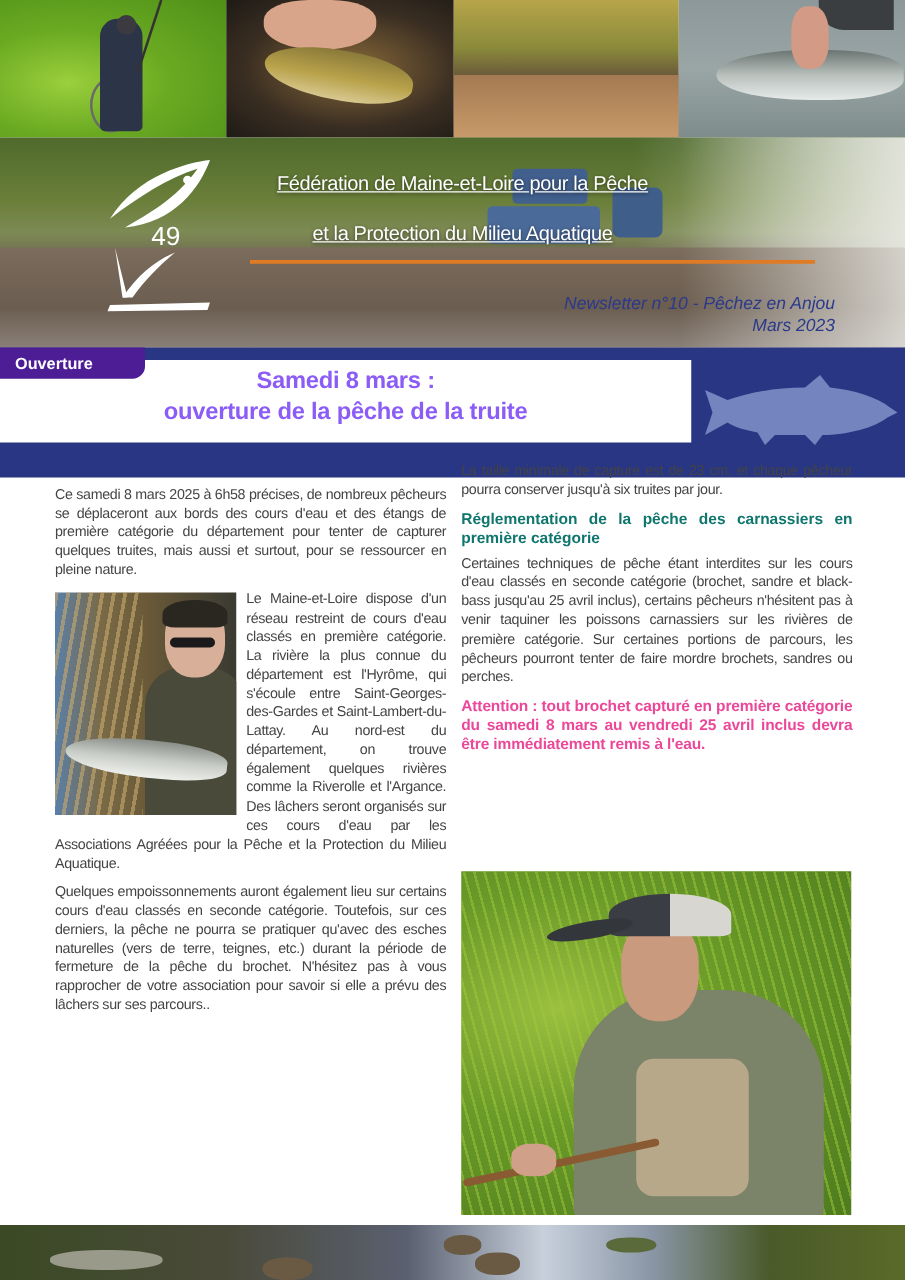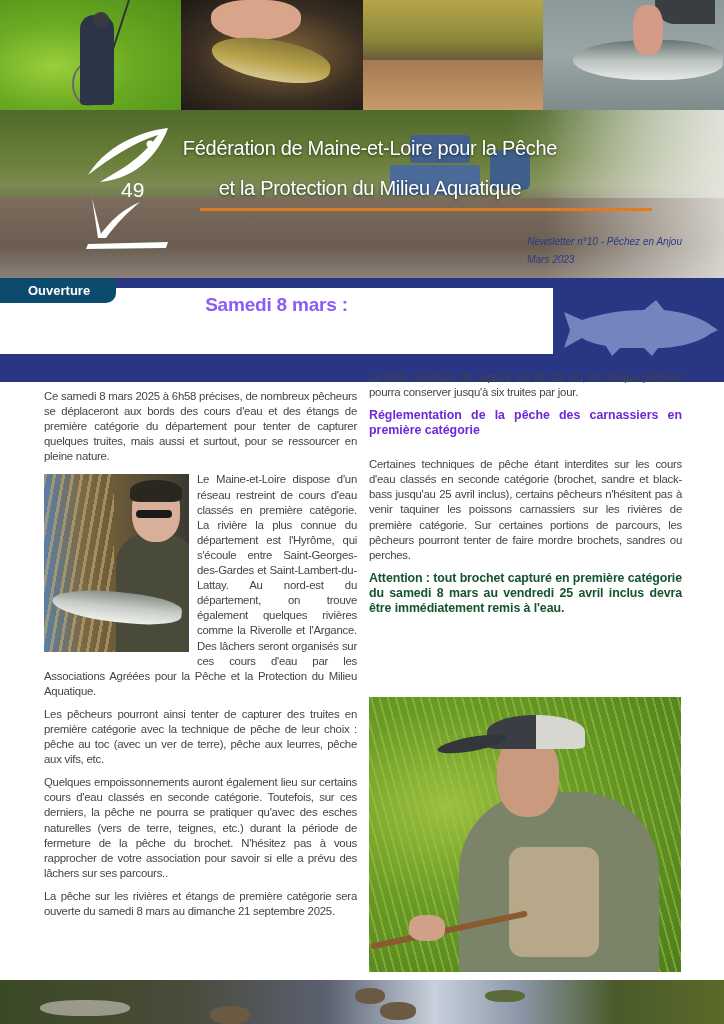--- a/index.html
+++ b/index.html
@@ -36,41 +36,41 @@
     .pond3 { position: absolute; left: 490px; top: 40px; width: 40px; height: 40px; background: #3f5e8a; border-radius: 6px; }
     .bank-fade { position: absolute; right: 0; top: 0; width: 180px; height: 168px; background: linear-gradient(90deg, rgba(255,255,255,0) 0%, rgba(235,235,230,0.8) 100%); }
 
     .logo { position: absolute; left: 40px; top: 10px; width: 140px; height: 150px; }
     .logo-text { position: absolute; left: 44px; top: 108px; color: #f2f2f2; line-height: 1.08; }
     .logo-line1 { font-size: 8.5px; letter-spacing: 0.2px; }
     .logo-line2, .logo-line3 { font-size: 11px; letter-spacing: 0.3px; }
     .logo-num { position: absolute; left: 121px; top: 68px; color: #fff; font-size: 21px; }
 
     .fed-title { position: absolute; left: 160px; top: 18px; width: 420px; text-align: center; color: #ffffff;
-      font-size: 20px; line-height: 40px; text-shadow: 0 1px 3px rgba(0,0,0,0.6); letter-spacing: -0.3px; }
+      font-size: 16px; line-height: 40px; text-shadow: 0 1px 3px rgba(0,0,0,0.6); letter-spacing: -0.3px; text-decoration: underline; }
     .orange-rule { position: absolute; left: 200px; top: 98px; width: 452px; height: 3px; background: #e07b24; }
-    .newsletter { position: absolute; right: 42px; top: 123px; text-align: left; color: #2b3a8a;
-      font-style: italic; font-size: 10px; line-height: 18px; }
+    .newsletter { position: absolute; right: 56px; top: 123px; text-align: right; color: #2b3a8a;
+      font-style: italic; font-size: 14px; line-height: 18px; }
 
     
     .section-band { position: absolute; left: 0; top: 278px; width: 724px; height: 104px; background: #283684; }
     .title-panel { position: absolute; left: 0; top: 288px; width: 553px; height: 66px; background: #ffffff; }
-    .section-tab { position: absolute; left: 0; top: 278px; width: 116px; height: 25px; background: #0c4a6e;
-      border-radius: 0 0 10px 0; color: #ffffff; font-weight: bold; font-size: 13px; line-height: 25px; padding-left: 28px; }
+    .section-tab { position: absolute; left: 0; top: 278px; width: 116px; height: 25px; background: #4c1d95;
+      border-radius: 0 0 10px 0; color: #ffffff; font-weight: bold; font-size: 13px; line-height: 25px; padding-left: 12px; }
     .headline { position: absolute; left: 100px; top: 292px; width: 353px; text-align: center; color: #8b5cf6;
       font-weight: bold; font-size: 19px; line-height: 25px; letter-spacing: -0.2px; }
     .fish-silhouette { position: absolute; left: 560px; top: 298px; width: 160px; height: 60px; }
 
     
     .col { position: absolute; font-size: 11.4px; line-height: 15.1px; color: #444; text-align: justify; letter-spacing: -0.25px; }
     .col-left { left: 44px; top: 389px; width: 313px; }
     .col-right { left: 369px; top: 370px; width: 313px; }
     .para { margin-bottom: 8px; }
-    .subhead { color: #6d28d9; font-weight: bold; font-size: 12.4px; line-height: 15px; margin: 2px 0 19px 0; letter-spacing: 0px; }
-    .attention { color: #14532d; font-weight: bold; font-size: 12.4px; line-height: 15px; margin-bottom: 8px; letter-spacing: -0.1px; }
+    .subhead { color: #0f766e; font-weight: bold; font-size: 12.4px; line-height: 15px; margin: 2px 0 6px 0; letter-spacing: 0px; }
+    .attention { color: #ec4899; font-weight: bold; font-size: 12.4px; line-height: 15px; margin-bottom: 8px; letter-spacing: -0.1px; }
 
     .float-photo { float: left; width: 145px; height: 178px; margin: 2px 8px 2px 0; position: relative; overflow: hidden;
       background: linear-gradient(90deg, #5a7fa8 0%, #7a6a48 25%, #6a5a38 50%, #3a3a32 100%); }
     .fp-reeds { position: absolute; left: 0; top: 0; width: 70px; height: 178px; background: repeating-linear-gradient(100deg, rgba(200,170,110,0.6) 0 3px, rgba(0,0,0,0) 3px 9px); }
     .fp-body { position: absolute; left: 72px; top: 60px; width: 80px; height: 120px; background: #4a4a3a; border-radius: 30px 30px 0 0; }
     .fp-head { position: absolute; left: 88px; top: 10px; width: 48px; height: 58px; background: #d8b09a; border-radius: 40% 40% 45% 45%; }
     .fp-hair { position: absolute; left: 86px; top: 6px; width: 52px; height: 22px; background: #2a2620; border-radius: 50% 50% 20% 20%; }
     .fp-glasses { position: absolute; left: 92px; top: 36px; width: 36px; height: 8px; background: #1a1a1a; border-radius: 4px; }
     .fp-fish { position: absolute; left: 8px; top: 118px; width: 130px; height: 30px; background: linear-gradient(180deg, #8a8e88 0%, #c8ccc6 50%, #eef0ec 100%); border-radius: 50% 40% 40% 50%; transform: rotate(6deg); }
 
@@ -139,39 +139,38 @@
     <div>Newsletter n°10 - Pêchez en Anjou</div>
     <div>Mars 2023</div>
   </div>
 </div>
 
 <div class="section-band"></div>
 <div class="title-panel"></div>
 <div class="section-tab">Ouverture</div>
 <div class="headline">
   <div>Samedi 8 mars :</div>
+  <div>ouverture de la pêche de la truite</div>
 </div>
 <svg class="fish-silhouette" viewBox="0 0 160 60">
   <path d="M4 14 L22 22 C40 16, 60 12, 84 12 L96 2 L104 12 C124 14, 142 20, 152 28 L158 32 L150 36 C140 44, 118 50, 98 50 L92 58 L84 50 L60 50 L52 58 L46 48 C36 46, 28 44, 22 40 L4 50 L10 32 Z" fill="#7384bf"></path>
 </svg>
 
 <div class="col col-left">
   <p class="para">Ce samedi 8 mars 2025 à 6h58 précises, de nombreux pêcheurs se déplaceront aux bords des cours d'eau et des étangs de première catégorie du département pour tenter de capturer quelques truites, mais aussi et surtout, pour se ressourcer en pleine nature.</p>
   <div class="float-photo" title="Pêcheur à lunettes tenant une truite arc-en-ciel">
     <div class="fp-reeds"></div>
     <div class="fp-body"></div>
     <div class="fp-head"></div>
     <div class="fp-hair"></div>
     <div class="fp-glasses"></div>
     <div class="fp-fish"></div>
   </div>
   <p class="para">Le Maine-et-Loire dispose d'un réseau restreint de cours d'eau classés en première catégorie. La rivière la plus connue du département est l'Hyrôme, qui s'écoule entre Saint-Georges-des-Gardes et Saint-Lambert-du-Lattay. Au nord-est du département, on trouve également quelques rivières comme la Riverolle et l'Argance. Des lâchers seront organisés sur ces cours d'eau par les Associations Agréées pour la Pêche et la Protection du Milieu Aquatique.</p>
-  <p class="para">Les pêcheurs pourront ainsi tenter de capturer des truites en première catégorie avec la technique de pêche de leur choix : pêche au toc (avec un ver de terre), pêche aux leurres, pêche aux vifs, etc.</p>
   <p class="para">Quelques empoissonnements auront également lieu sur certains cours d'eau classés en seconde catégorie. Toutefois, sur ces derniers, la pêche ne pourra se pratiquer qu'avec des esches naturelles (vers de terre, teignes, etc.) durant la période de fermeture de la pêche du brochet. N'hésitez pas à vous rapprocher de votre association pour savoir si elle a prévu des lâchers sur ses parcours..</p>
-  <p class="para">La pêche sur les rivières et étangs de première catégorie sera ouverte du samedi 8 mars au dimanche 21 septembre 2025.</p>
 </div>
 
 <div class="col col-right">
   <p class="para">La taille minimale de capture est de 23 cm, et chaque pêcheur pourra conserver jusqu'à six truites par jour.</p>
   <h3 class="subhead">Réglementation de la pêche des carnassiers en première catégorie</h3>
   <p class="para">Certaines techniques de pêche étant interdites sur les cours d'eau classés en seconde catégorie (brochet, sandre et black-bass jusqu'au 25 avril inclus), certains pêcheurs n'hésitent pas à venir taquiner les poissons carnassiers sur les rivières de première catégorie. Sur certaines portions de parcours, les pêcheurs pourront tenter de faire mordre brochets, sandres ou perches.</p>
   <p class="attention">Attention : tout brochet capturé en première catégorie du samedi 8 mars au vendredi 25 avril inclus devra être immédiatement remis à l'eau.</p>
 </div>
 
 <div class="right-photo" title="Pêcheur en casquette assis dans les herbes avec une canne">

